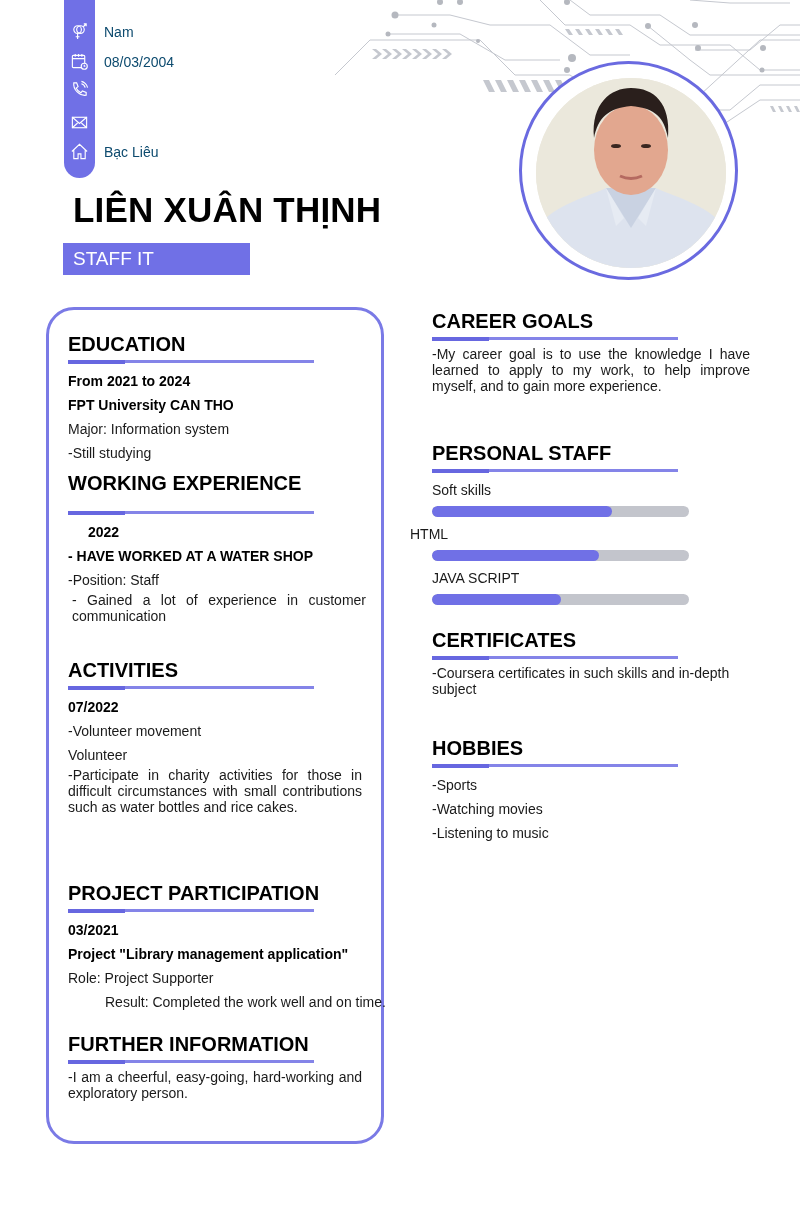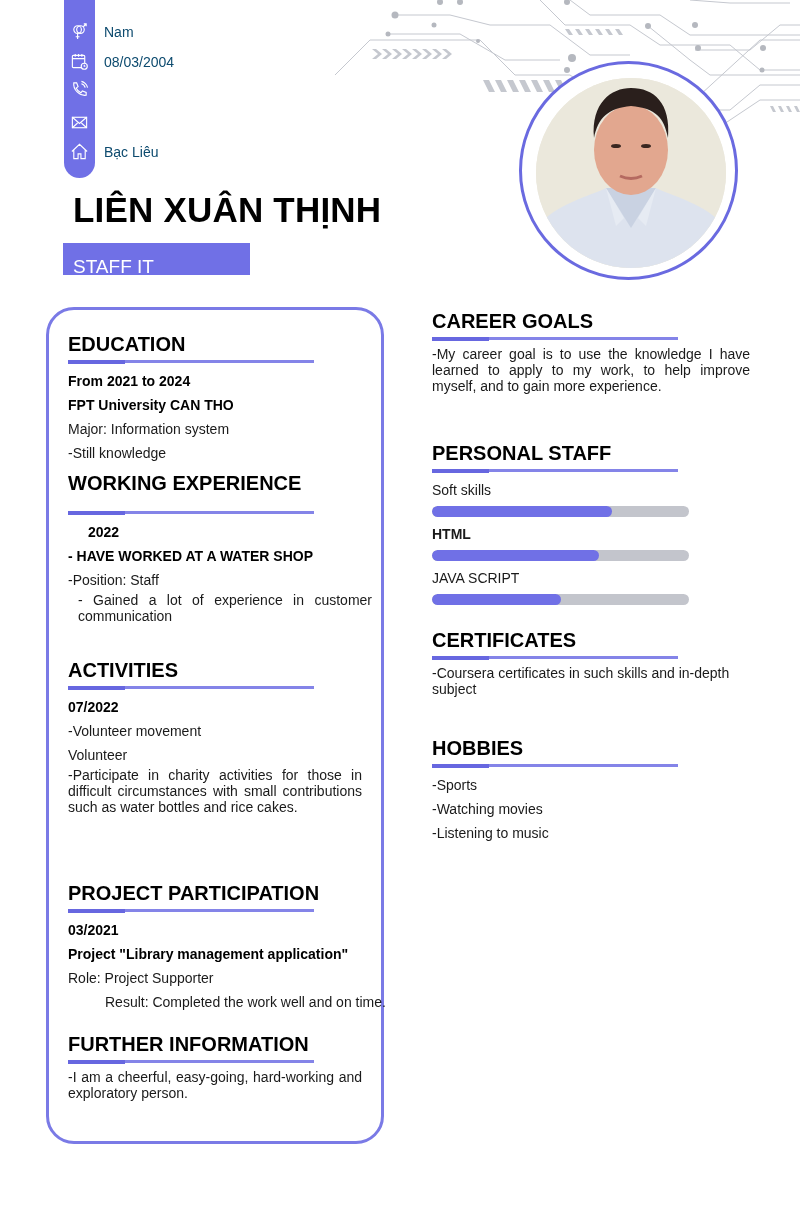--- a/index.html
+++ b/index.html
@@ -9,21 +9,21 @@
   .circuit { position: absolute; left: 330px; top: 0; width: 470px; height: 150px; }
 
   .contact-bar { position: absolute; left: 64px; top: 0; width: 31px; height: 178px;
     background: #7070e6; border-radius: 0 0 16px 16px; }
   .contact-icon { position: absolute; left: 6px; width: 19px; height: 19px; }
   .contact-icon svg { width: 19px; height: 19px; display: block; }
   .contact-text { position: absolute; left: 104px; font-size: 14px; color: #0c4a6e; }
 
   .name { position: absolute; left: 73px; top: 190px; font-size: 35px; font-weight: bold; color: #000; letter-spacing: 0.2px; }
   .role { position: absolute; left: 63px; top: 243px; width: 187px; height: 32px; background: #7070e6;
-    color: #fff; font-size: 19px; padding: 13px 0 0 10px; }
+    color: #fff; font-size: 19px; padding: 5px 0 0 10px; }
 
   .photo-ring { position: absolute; left: 519px; top: 61px; width: 219px; height: 219px; border: 3px solid #6a6ae0;
     border-radius: 50%; background: #fff; }
   .photo { position: absolute; left: 536px; top: 78px; width: 190px; height: 190px; border-radius: 50%; overflow: hidden;
     background: #ebe8dc; }
   .photo svg { width: 190px; height: 190px; display: block; }
 
   .left-card { position: absolute; left: 46px; top: 307px; width: 338px; height: 837px;
     border: 3px solid #7a7ae6; border-radius: 28px; background: #fff; }
 
@@ -137,28 +137,28 @@
   </svg>
 </div>
 
 <div class="left-card"></div>
 
 <div class="section-title" style="left:68px; top:333px;">EDUCATION</div>
 <div class="rule" style="left:68px; top:360px;"></div>
 <div class="line bold" style="left:68px; top:369px;">From 2021 to 2024</div>
 <div class="line bold" style="left:68px; top:393px;">FPT University CAN THO</div>
 <div class="line" style="left:68px; top:417px;">Major: Information system</div>
-<div class="line" style="left:68px; top:441px;">-Still knowledge</div>
+<div class="line" style="left:68px; top:441px;">-Still studying</div>
 
 <div class="section-title" style="left:68px; top:472px;">WORKING EXPERIENCE</div>
 <div class="rule" style="left:68px; top:511px;"></div>
 <div class="line bold" style="left:68px; top:520px;margin-left:20px;">2022</div>
 <div class="line bold" style="left:68px; top:544px;">- HAVE WORKED AT A WATER SHOP</div>
 <div class="line" style="left:68px; top:568px;">-Position: Staff</div>
-<div class="para" style="left:78px; top:592px; width:294px;">- Gained a lot of experience in customer communication</div>
+<div class="para" style="left:72px; top:592px; width:294px;">- Gained a lot of experience in customer communication</div>
 
 <div class="section-title" style="left:68px; top:659px;">ACTIVITIES</div>
 <div class="rule" style="left:68px; top:686px;"></div>
 <div class="line bold" style="left:68px; top:695px;">07/2022</div>
 <div class="line" style="left:68px; top:719px;">-Volunteer movement</div>
 <div class="line" style="left:68px; top:743px;">Volunteer</div>
 <div class="para" style="left:68px; top:767px; width:294px;">-Participate in charity activities for those in difficult circumstances with small contributions such as water bottles and rice cakes.</div>
 
 <div class="section-title" style="left:68px; top:882px;">PROJECT PARTICIPATION</div>
 <div class="rule" style="left:68px; top:909px;"></div>
@@ -174,21 +174,21 @@
 <div class="section-title" style="left:432px; top:310px;">CAREER GOALS</div>
 <div class="rule" style="left:432px; top:337px;"></div>
 <div class="para" style="left:432px; top:346px; width:318px;">-My career goal is to use the knowledge I have learned to apply to my work, to help improve myself, and to gain more experience.</div>
 
 <div class="section-title" style="left:432px; top:442px;">PERSONAL STAFF</div>
 <div class="rule" style="left:432px; top:469px;"></div>
 <div class="line" style="left:432px; top:478px;">Soft skills</div>
 <div class="skill-track" style="top:506px;">
     <div class="skill-fill" style="width:70%;"></div>
   </div>
-<div class="line" style="left:432px; top:522px;font-weight:bold;">HTML</div>
+<div class="line" style="left:410px; top:522px;">HTML</div>
 <div class="skill-track" style="top:550px;">
     <div class="skill-fill" style="width:65%;"></div>
   </div>
 <div class="line" style="left:432px; top:566px;">JAVA SCRIPT</div>
 <div class="skill-track" style="top:594px;">
     <div class="skill-fill" style="width:50%;"></div>
   </div>
 
 <div class="section-title" style="left:432px; top:629px;">CERTIFICATES</div>
 <div class="rule" style="left:432px; top:656px;"></div>

